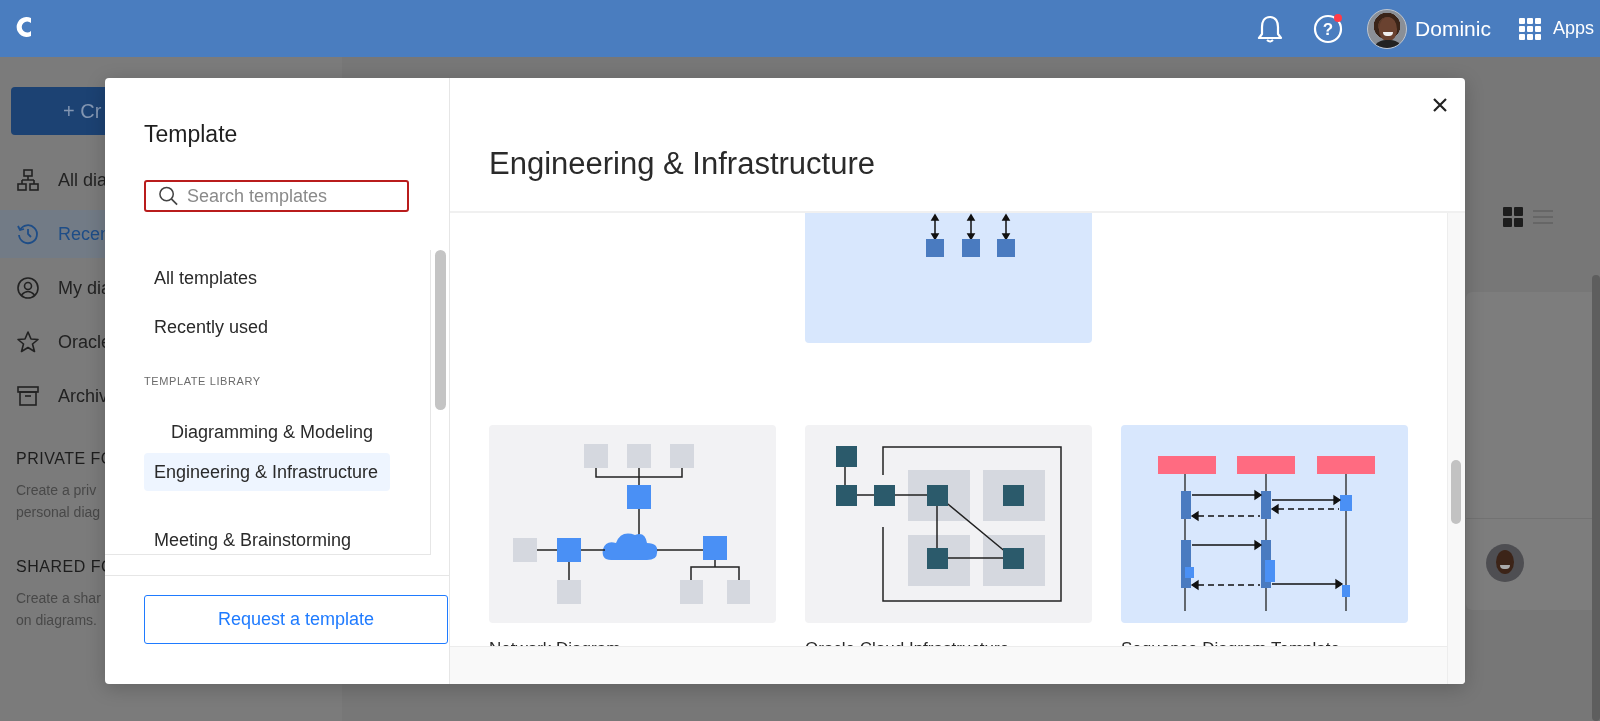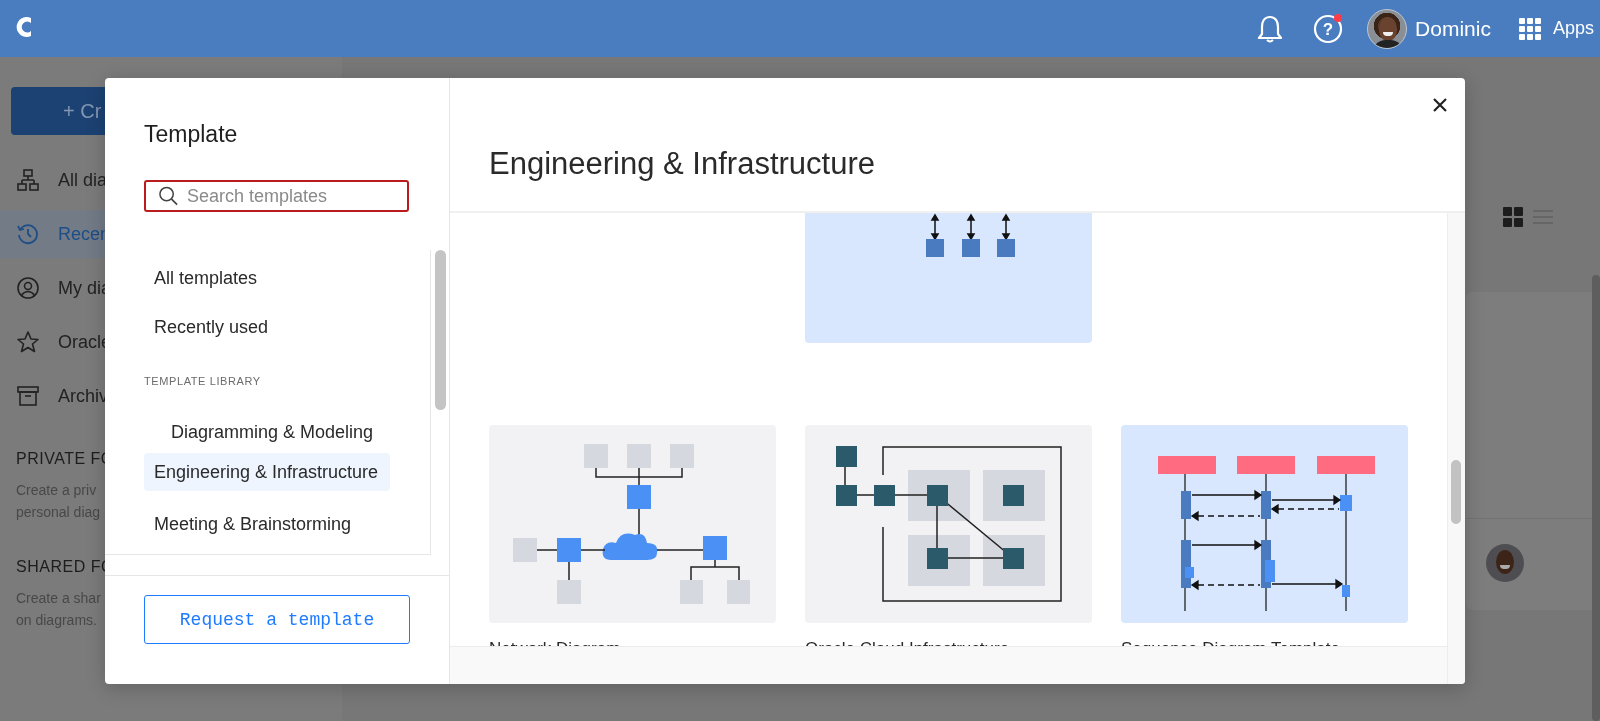--- a/index.html
+++ b/index.html
@@ -51,21 +51,21 @@
     .search { position: absolute; left: 39px; top: 102px; width: 265px; height: 32px; border: 2px solid #b91c1c; border-radius: 3px; display: flex; align-items: center; padding-left: 12px; }
     .search svg { margin-right: 8px; }
     .search input { border: none; outline: none; font-size: 18px; width: 220px; font-family: "Liberation Sans", "DejaVu Sans", sans-serif; color: #333; background: transparent; }
     .search input::placeholder { color: #8a8a8a; }
     .m-nav { position: absolute; left: 0; top: 172px; width: 326px; height: 305px; border-right: 1px solid #e6e6e6; border-bottom: 1px solid #e6e6e6; overflow: hidden; }
     .m-nav-scroll { position: absolute; left: 330px; top: 172px; width: 11px; height: 160px; background: #c4c4c4; border-radius: 6px; }
     .nav-item { position: absolute; left: 39px; width: 246px; font-size: 18px; color: #2a2a2a; padding-left: 10px; cursor: pointer; }
     .nav-item.active { background: #eef5ff; border-radius: 4px; padding-top: 9px; padding-bottom: 9px; line-height: 20px; }
     .nav-header { position: absolute; left: 39px; top: 297px; font-size: 11px; color: #6b6b6b; letter-spacing: 0.6px; }
     .m-left-footer-line { position: absolute; left: 0; top: 497px; width: 345px; height: 1px; background: #e6e6e6; }
-    .request-btn { position: absolute; left: 39px; top: 517px; width: 266px; height: 49px; border: 1px solid #1f7bff; border-radius: 3px; background: #fff; color: #1f7bff; font-size: 18px; font-family: Liberation Mono, monospace; cursor: pointer; }
+    .request-btn { position: absolute; left: 39px; top: 517px; width: 304px; height: 49px; border: 1px solid #1f7bff; border-radius: 3px; background: #fff; color: #1f7bff; font-size: 18px; font-family: Liberation Sans, sans-serif; cursor: pointer; }
 
     .m-right { position: absolute; left: 345px; top: 0; width: 1015px; height: 606px; }
     .m-heading { position: absolute; left: 39px; top: 68px; font-size: 31px; color: #2a2a2a; }
     .m-header-shadow { position: absolute; left: 0; top: 133px; width: 1015px; height: 2px; background: #f0f0f0; z-index: 3; }
     .close-btn { position: absolute; left: 1325px; top: 17px; width: 20px; height: 20px; cursor: pointer; }
     .grid-area { position: absolute; left: 0; top: 134px; width: 997px; height: 434px; overflow: hidden; }
     .right-scrollbar-track { position: absolute; left: 997px; top: 134px; width: 18px; height: 472px; background: #f8f8f8; border-left: 1px solid #ededed; }
     .right-scrollbar-thumb { position: absolute; left: 1001px; top: 382px; width: 10px; height: 64px; background: #c2c2c2; border-radius: 5px; }
     .grid-footer { position: absolute; left: 0; top: 568px; width: 997px; height: 38px; background: #f9f9f9; border-top: 1px solid #ececec; }
 
@@ -204,21 +204,21 @@
           <path d="M14 14 L20 20" stroke="#444" stroke-width="1.8"></path>
         </svg>
       <input type="text" placeholder="Search templates" style="">
     </div>
     <div class="m-nav">
       <div class="nav-item" style="top:67px;">Recently used</div>
       <div class="nav-item" style="top:18px;">All templates</div>
       <div class="nav-header" style="top:125px;">TEMPLATE LIBRARY</div>
       <div class="nav-item" style="top:172px;text-align:center;">Diagramming &amp; Modeling</div>
       <div class="nav-item active" style="top:203px; width:246px;">Engineering &amp; Infrastructure</div>
-      <div class="nav-item" style="top:264px;">Meeting &amp; Brainstorming</div>
+      <div class="nav-item" style="top:280px;">Meeting &amp; Brainstorming</div>
     </div>
     <div class="m-nav-scroll"></div>
     <div class="m-left-footer-line"></div>
     <button class="request-btn">Request a template</button>
   </div>
 
   <div class="m-right">
     <div class="m-heading">Engineering &amp; Infrastructure</div>
     <div class="m-header-shadow"></div>
 

